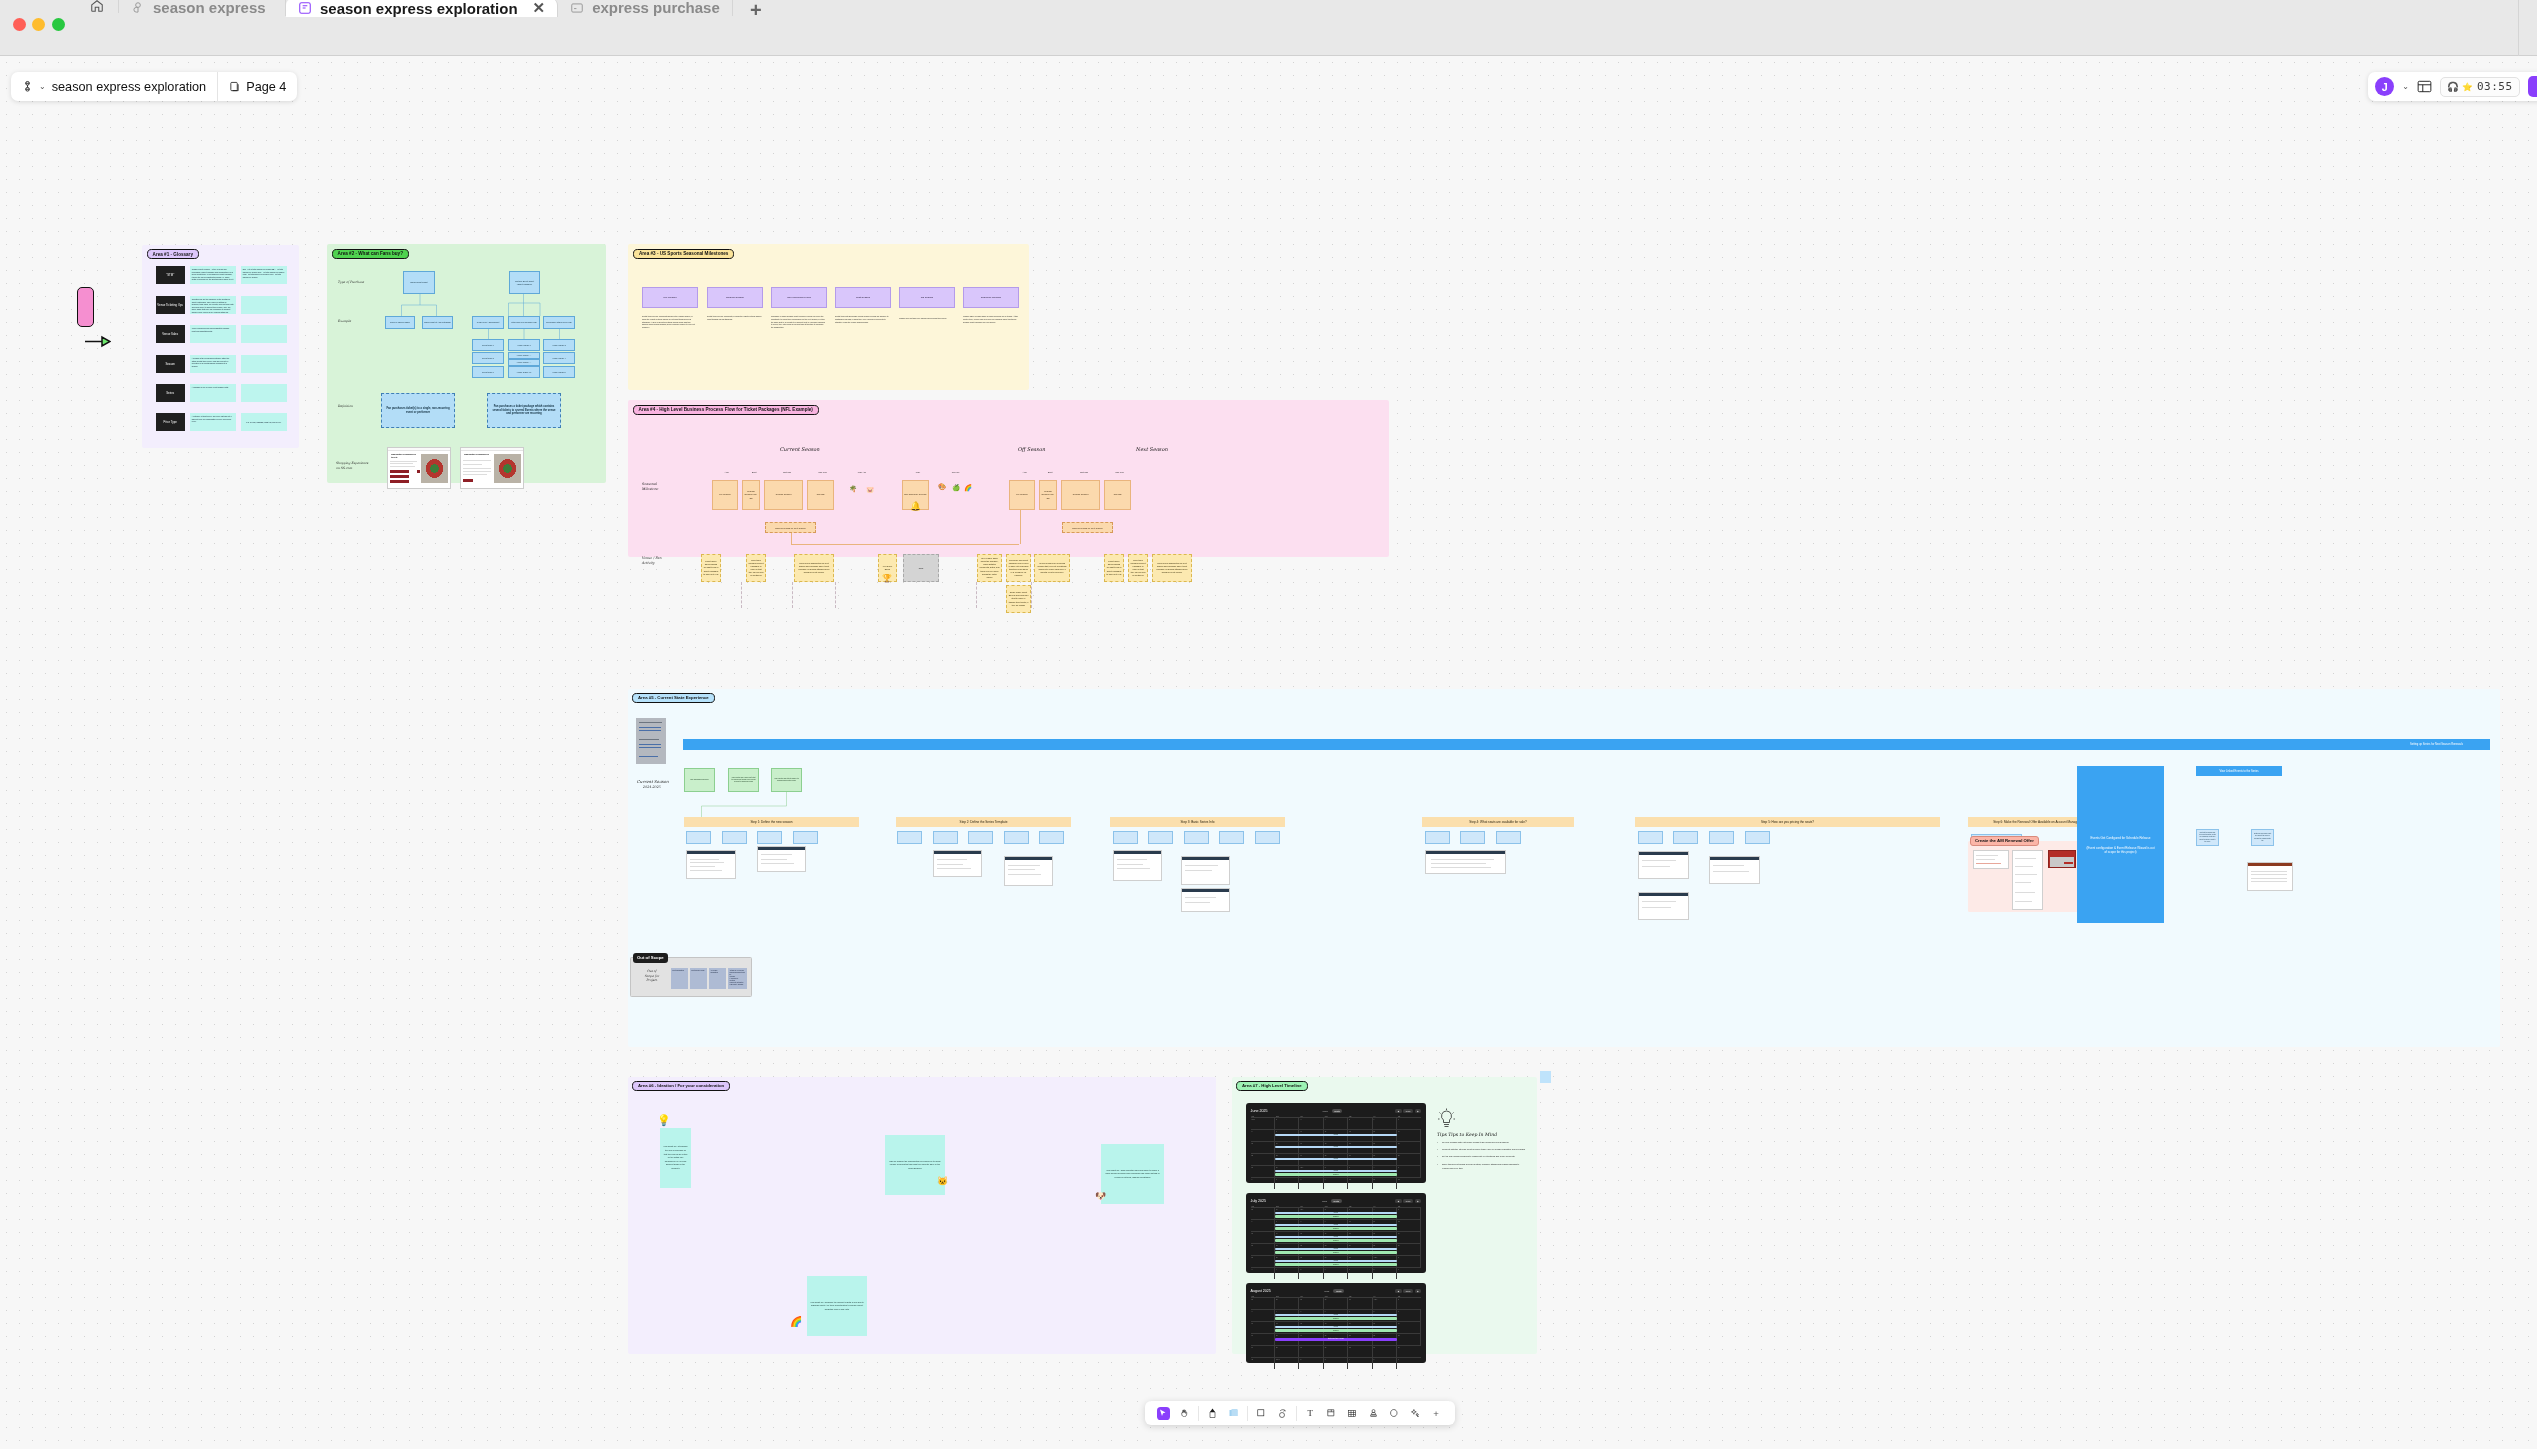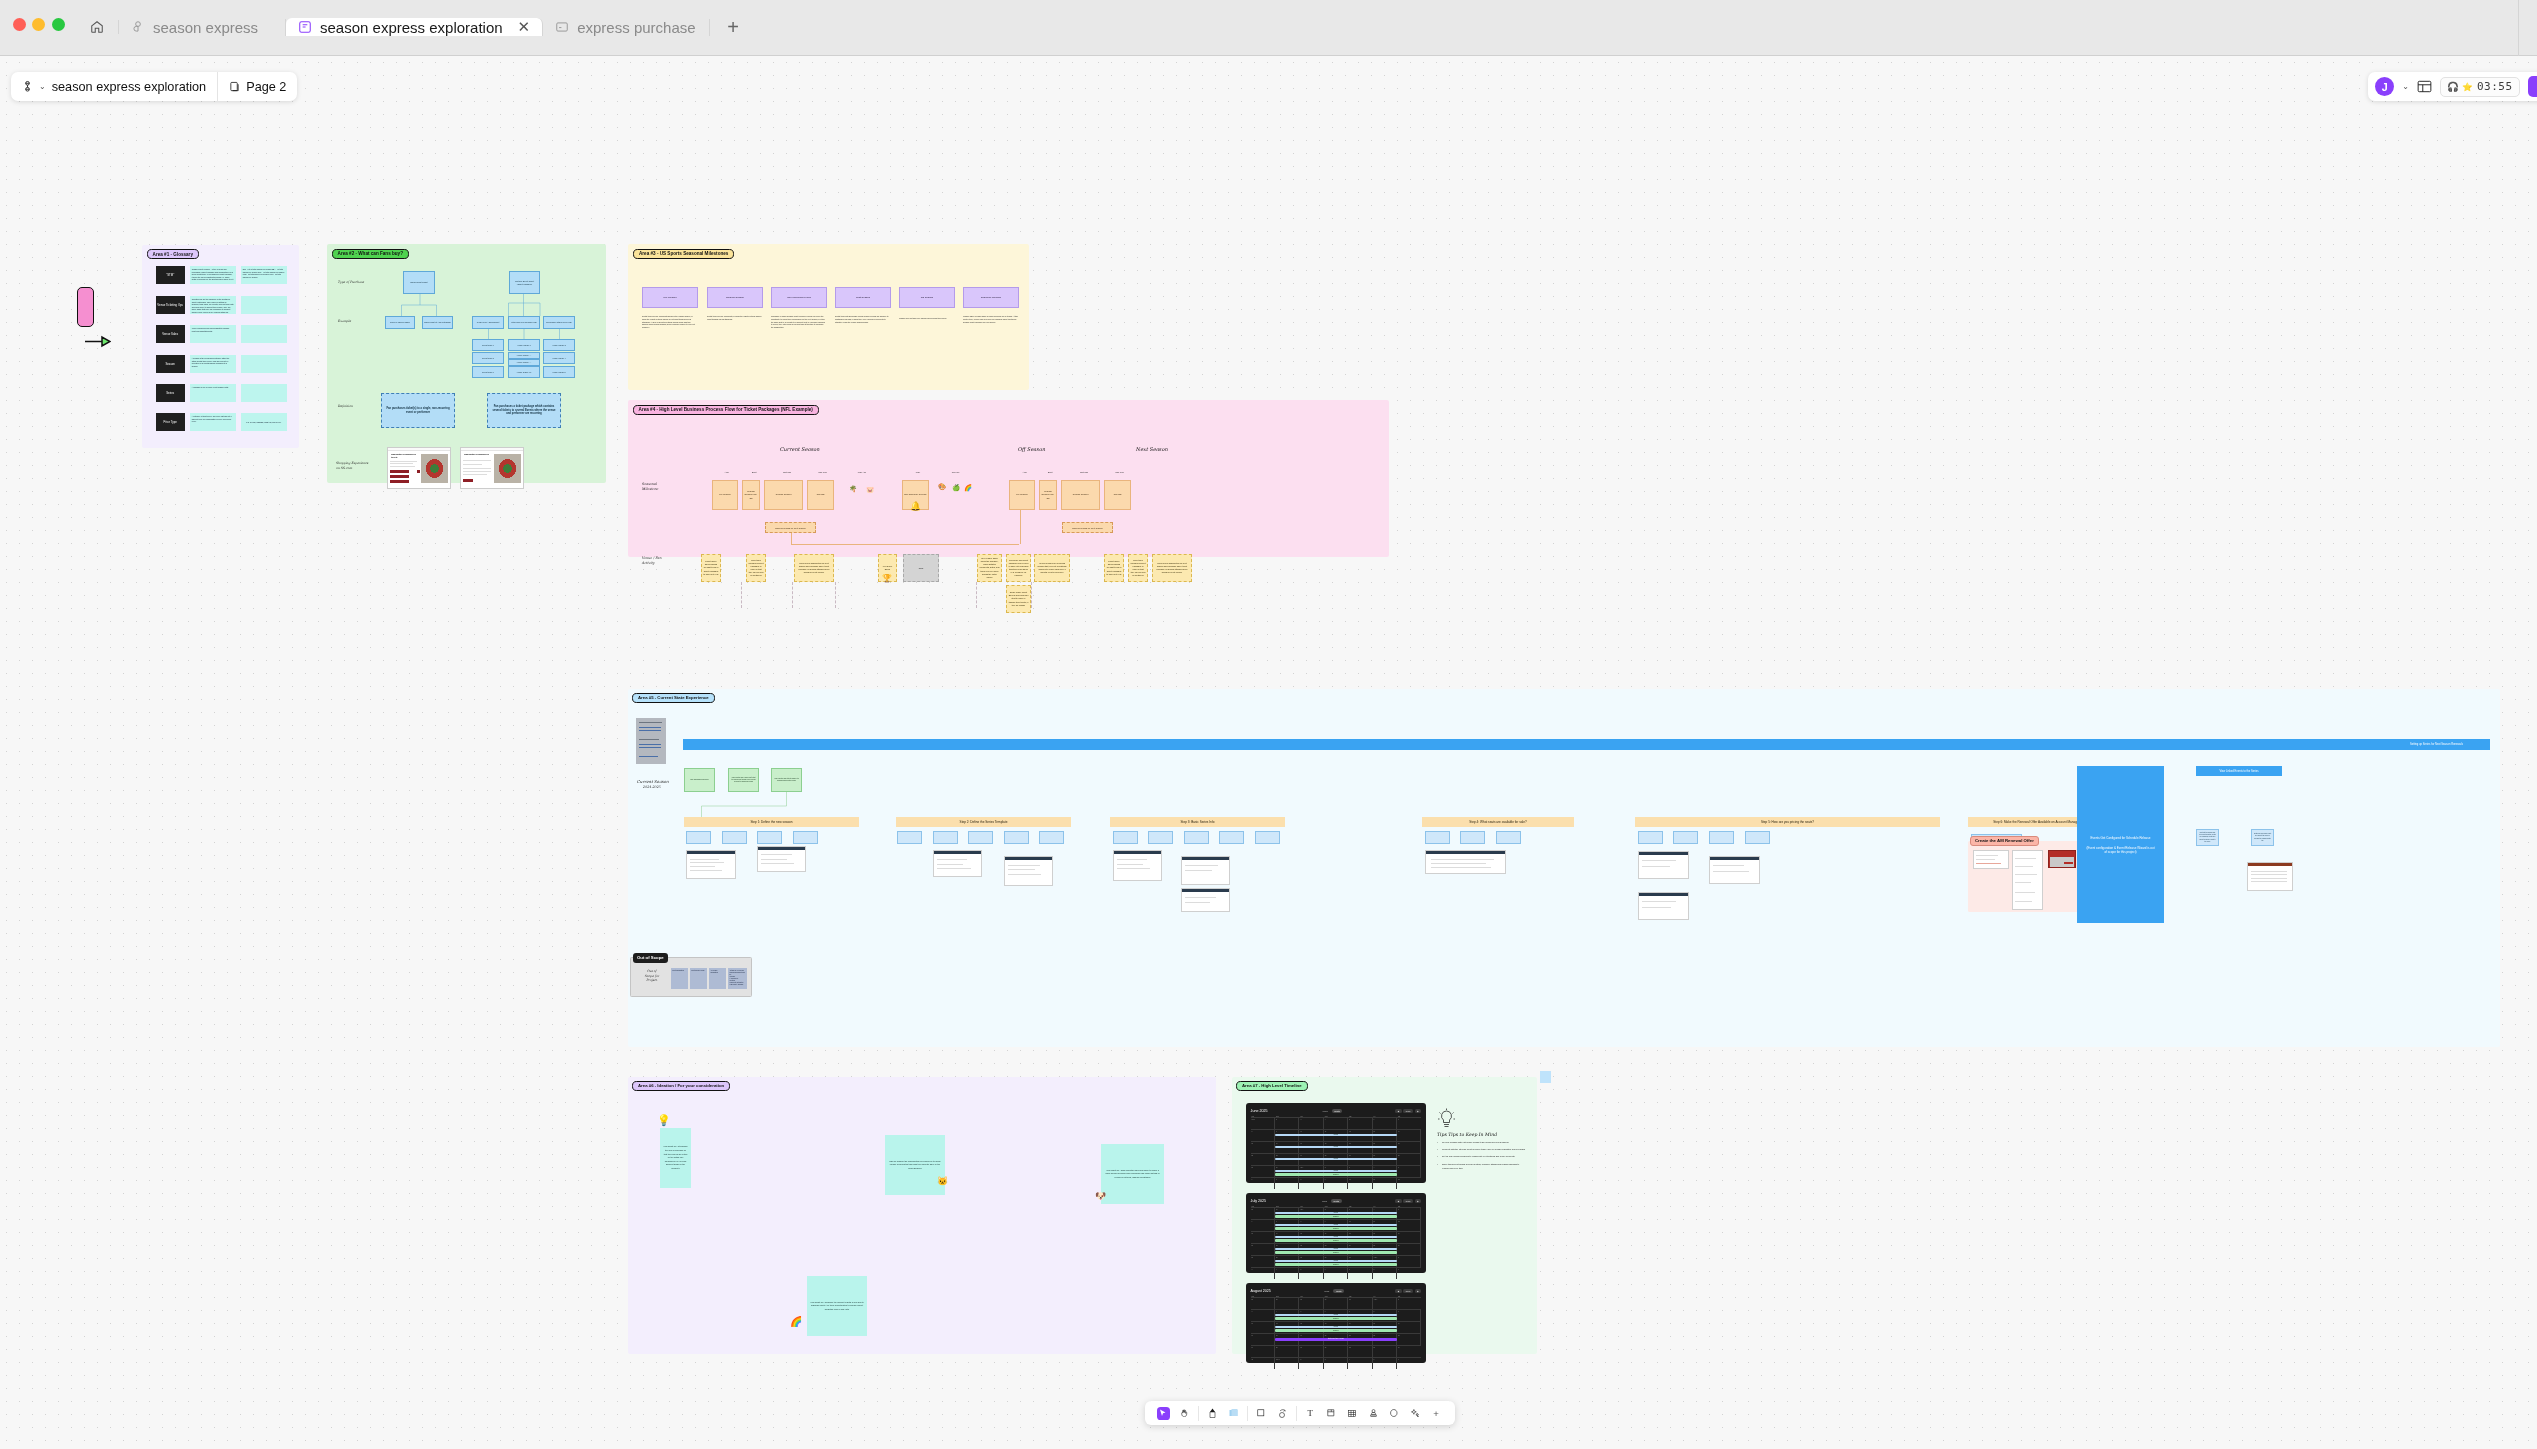--- a/index.html
+++ b/index.html
@@ -5,21 +5,21 @@
   * { box-sizing: border-box; margin:0; padding:0; }
   html,body { width:2599px; height:1450px; overflow:hidden; font-family:"Liberation Sans", sans-serif; }
   body { background:#fff; }
 
   
   .chrome { position:absolute; left:0; top:0; width:2599px; height:56px; background:#e8e8e8;
             border-bottom:0.5px solid #d0d0d0; display:flex; align-items:flex-end; }
   .traffic { position:absolute; left:12.7px; top:18px; display:flex; gap:6.6px; }
   .traffic i { width:13px; height:13px; border-radius:50%; display:block; }
   .t-red{background:#ff5f57;} .t-yel{background:#febc2e;} .t-grn{background:#28c840;}
-  .tabstrip { position:absolute; left:76px; bottom:0; height:56px; display:flex; align-items:center; }
+  .tabstrip { position:absolute; left:76px; bottom:0; height:56px; display:flex; align-items:flex-start;font-weight:bold; }
   .home-btn { width:43px; display:flex; align-items:center; justify-content:center; border-right:0.5px solid #d5d5d5; }
   .tab { min-width:167px; display:flex; align-items:center; gap:8px; padding:0 12px; border-right:0.5px solid #d5d5d5;
          font-size:15px; color:#8a8a8a; position:relative; }
   .tab.active { background:#fff; color:#1a1a1a; border-top-left-radius:6px; border-top-right-radius:6px; }
   .tab .close { margin-left:7px; font-size:15px; color:#555; }
   .tab-add { width:46px; display:flex; align-items:center; justify-content:center; font-size:20px; color:#666; }
   .tab-ico { width:14px; height:14px; flex:0 0 14px; }
   .chrome-right { position:absolute; right:0; top:0; width:81px; height:56px; border-left:0.5px solid #d5d5d5;
                   display:flex; align-items:center; justify-content:center; }
 
@@ -205,21 +205,21 @@
           <path d="M8 7h8M8 20h8M12 11v5"></path>
         </svg>
       <span class="chev">⌄</span>
       <span>season express exploration</span>
     </div>
     <div class="fb-sec">
       <svg width="11" height="12" viewBox="0 0 24 26" fill="none" stroke="#111" stroke-width="1.7">
           <rect x="4" y="3" width="14" height="18" rx="2"></rect>
           <path d="M8 21h12V7"></path>
         </svg>
-      <span>Page 2</span>
+      <span>Page 4</span>
     </div>
   </div>
 
   <div class="topright">
     <div class="avatar">J</div>
     <span class="chev">⌄</span>
     <svg width="15" height="13" viewBox="0 0 26 22" fill="none" stroke="#1b1b1b" stroke-width="1.6">
         <rect x="2" y="2" width="22" height="18" rx="2"></rect>
         <path d="M2 8h22M10 8v12"></path>
       </svg>

